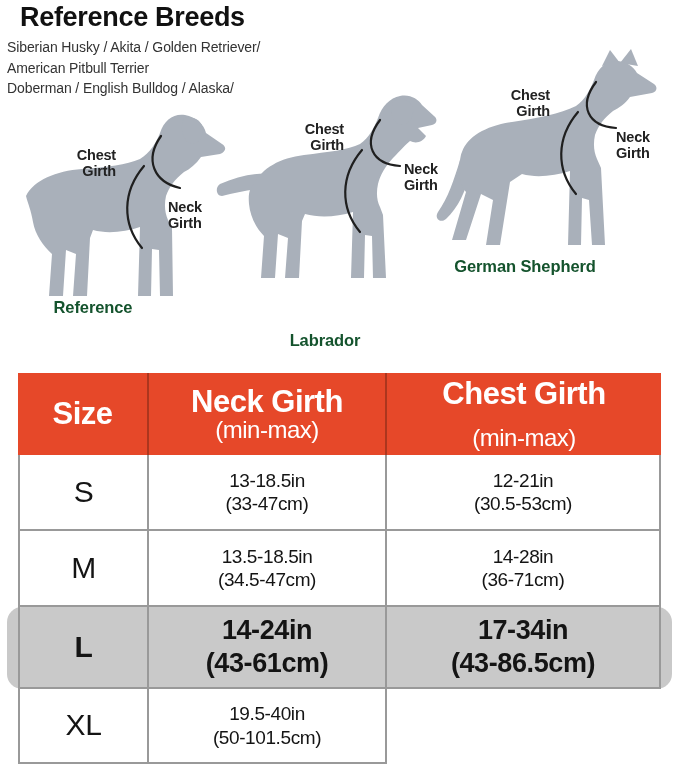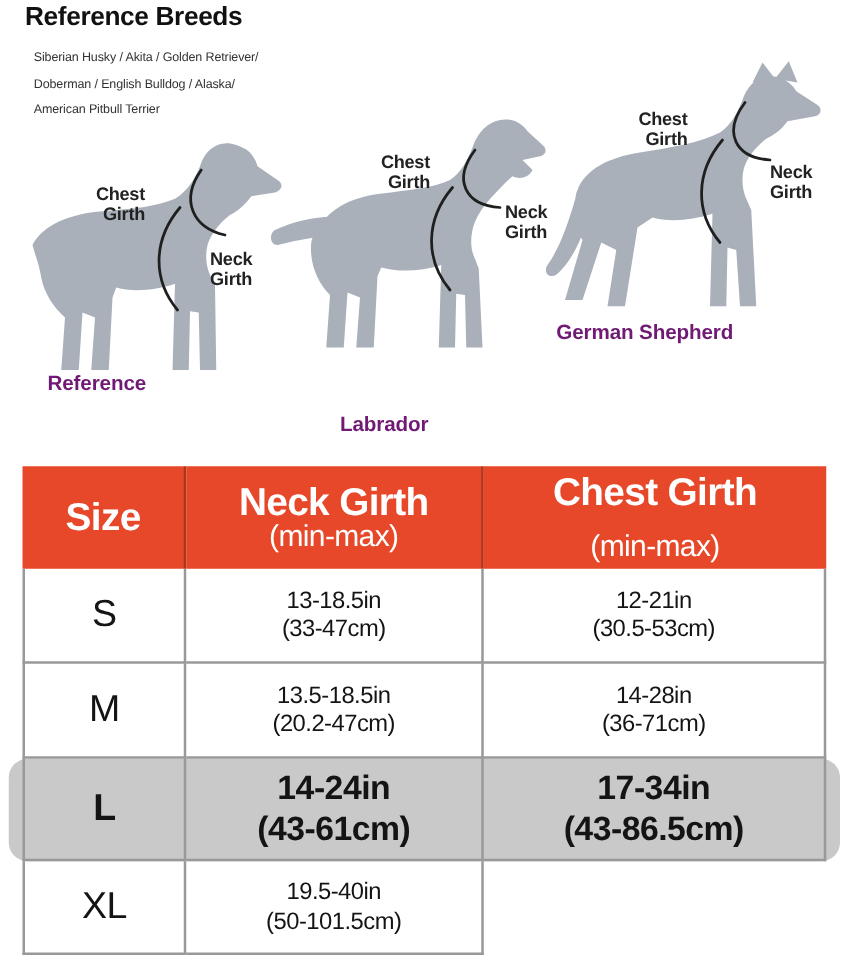--- a/index.html
+++ b/index.html
@@ -9,34 +9,34 @@
     --ann:#1f1f1f;
     --line:#999999;
     --ink:#141414;
   }
   *{margin:0;padding:0;box-sizing:border-box;}
   html,body{width:679px;height:766px;overflow:hidden;background:#ffffff;
     font-family:"Liberation Sans",sans-serif;color:var(--ink);}
   .stage{position:relative;width:679px;height:766px;}
 
   
-  .title{position:absolute;left:20px;top:2px;font-size:21px;font-weight:bold;
+  .title{position:absolute;left:20px;top:2px;font-size:27px;font-weight:bold;
     letter-spacing:-0.3px;color:#111;}
-  .subtitle{position:absolute;left:27px;top:37px;font-size:10px;line-height:20.5px;
+  .subtitle{position:absolute;left:7px;top:37px;font-size:14px;line-height:20.5px;
     color:#333;letter-spacing:-0.1px;}
 
   
   .fig{position:absolute;}
   .fig svg{display:block;width:100%;height:100%;}
   .dog-shape{fill:var(--dog);}
   .girth-arc{fill:none;stroke:var(--ann);stroke-width:2.2;stroke-linecap:round;}
   svg text{font-family:"Liberation Sans",sans-serif;font-weight:600;
     font-size:14.5px;fill:#222;letter-spacing:-0.2px;}
-  .breed{position:absolute;font-size:16.5px;font-weight:600;color:#701a75;
-    text-align:left;letter-spacing:-0.1px;}
+  .breed{position:absolute;font-size:16.5px;font-weight:600;color:#14532d;
+    text-align:center;letter-spacing:-0.1px;}
   #breed-rottweiler{left:38px;top:298px;width:110px;}
   #breed-labrador{left:272px;top:285px;width:106px;margin-top:46px;}
   #breed-gsd{left:445px;top:257px;width:160px;}
 
   
   .table-wrap{position:absolute;left:18px;top:373px;width:532px;height:391px;}
   .hl-band{position:absolute;left:-11px;top:234px;width:665px;height:82px;
     background:var(--hl-bg);border-radius:15px;z-index:0;}
   .grid{position:relative;z-index:1;display:grid;width:643px;
     grid-template-columns:131px 238px 274px;
@@ -54,22 +54,22 @@
   .row-l .body.c1{font-size:30px;}
 </style>
 </head>
 <body>
 
 <div class="stage">
 
   <div class="title">Reference Breeds</div>
   <div class="subtitle">
     <div>Siberian Husky / Akita / Golden Retriever/</div>
+    <div>American Pitbull Terrier</div>
     <div>Doberman / English Bulldog / Alaska/</div>
-    <div>American Pitbull Terrier</div>
   </div>
 
   <div class="fig" style="left:8px;top:108px;width:232px;height:212px;">
     <svg viewBox="0 0 232 212">
       <path class="dog-shape" d="M 18 88 C 26 72, 48 63, 74 61 C 100 59, 118 57, 132 51 C 142 45, 148 35, 152 25
            C 156 12, 166 5, 177 7 C 188 9, 196 16, 198 25 L 214 36 C 219 39, 218 44, 212 46
            L 193 49 C 188 56, 182 61, 176 64 C 167 71, 161 79, 158 88 C 156 97, 157 105, 160 112
            L 164 120 L 165 188 L 152 188 L 151 142 L 144 141 L 143 188 L 130 188 L 132 119
            C 117 124, 99 126, 85 122 L 82 130 L 79 188 L 65 188 L 68 146 L 58 142 L 55 188
            L 41 188 L 44 146 C 35 138, 27 126, 25 114 C 23 102, 20 96, 18 88 Z"></path>
@@ -149,21 +149,21 @@
         <div>(33-47cm)</div>
       </div>
       <div class="cell body c3">
         <div>12-21in</div>
         <div>(30.5-53cm)</div>
       </div>
 
       <div class="cell body c1">M</div>
       <div class="cell body c2">
         <div>13.5-18.5in</div>
-        <div>(20.2-47cm)</div>
+        <div>(34.5-47cm)</div>
       </div>
       <div class="cell body c3">
         <div>14-28in</div>
         <div>(36-71cm)</div>
       </div>
 
       <div class="row-l" style="display:contents">
         <div class="cell body c1">L</div>
         <div class="cell body c2">
           <div>14-24in</div>

